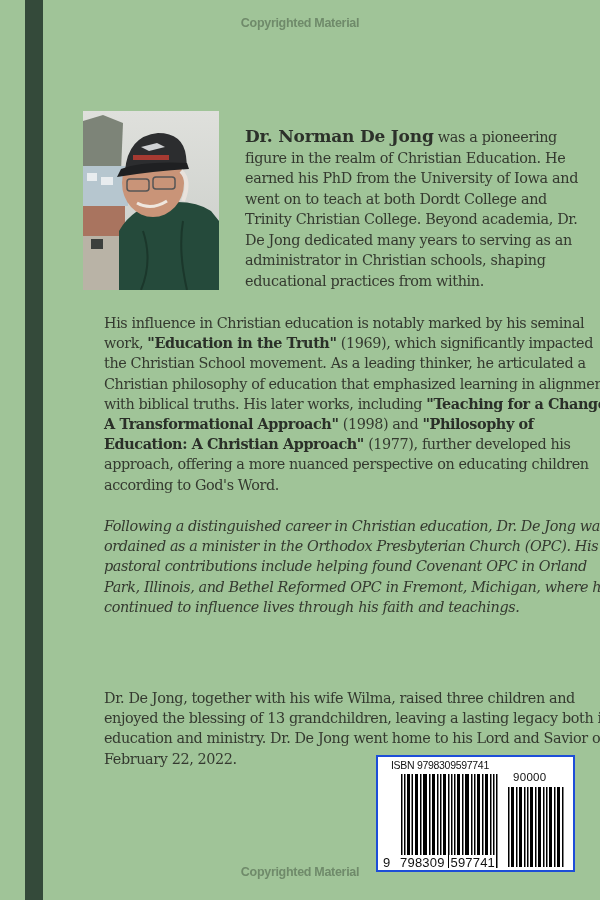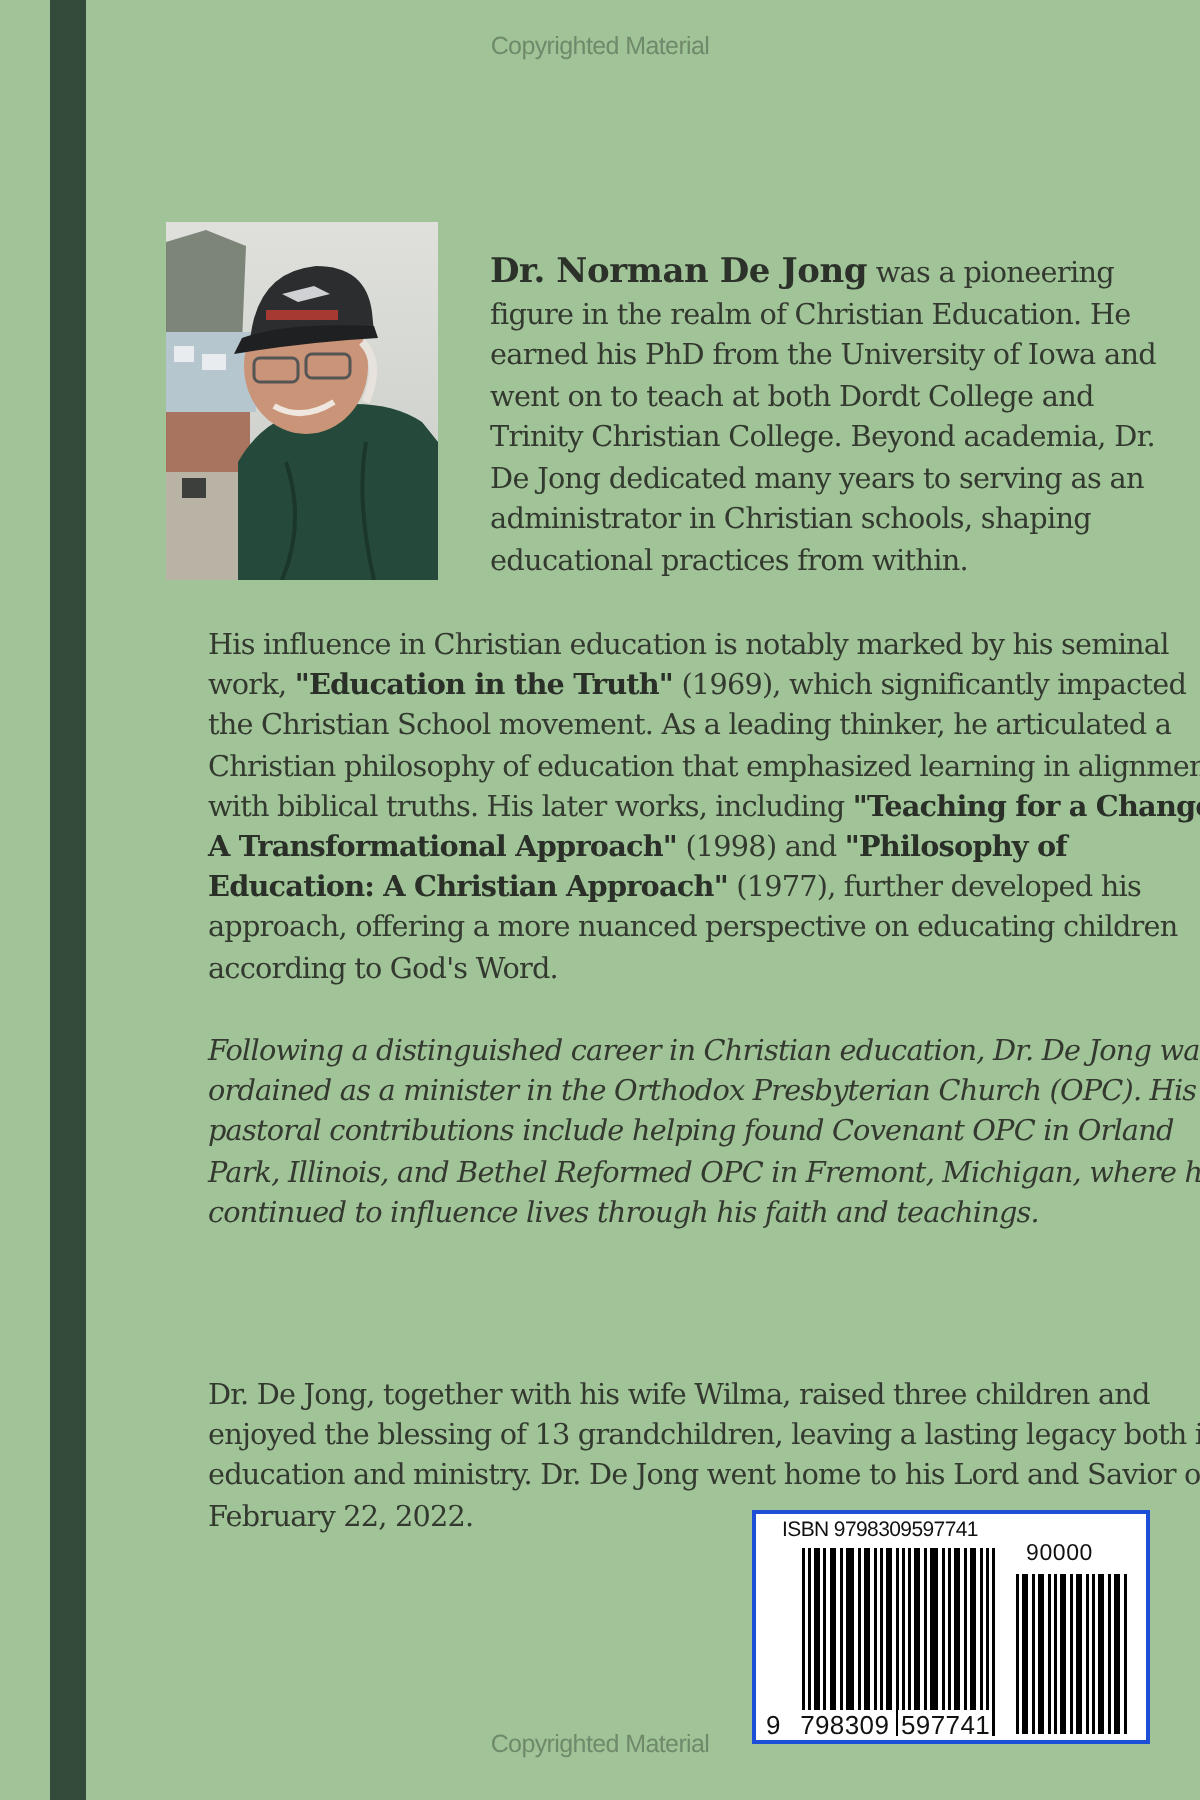--- a/index.html
+++ b/index.html
@@ -9,21 +9,21 @@
       position: relative;
       font-family: "DejaVu Serif", "Liberation Serif", serif;
       color: #34392f;
     }
     .spine-stripe {
       position: absolute; left: 25px; top: 0; width: 18px; height: 900px;
       background: #344a3a;
     }
     .watermark {
       position: absolute; left: 0; width: 600px; text-align: center;
-      font-family: "Liberation Sans", sans-serif; font-weight: normal;
+      font-family: "Liberation Sans", sans-serif; font-weight: bold;
       font-size: 12.5px; color: #6f8a6a; letter-spacing: -0.3px;
     }
     .watermark.top { top: 16px; }
     .watermark.bottom { top: 865px; }
     .photo {
       position: absolute; left: 83px; top: 111px; width: 136px; height: 179px;
       overflow: hidden; background: #c9cfc8;
     }
     .photo svg { display: block; }
     .bio-intro {

